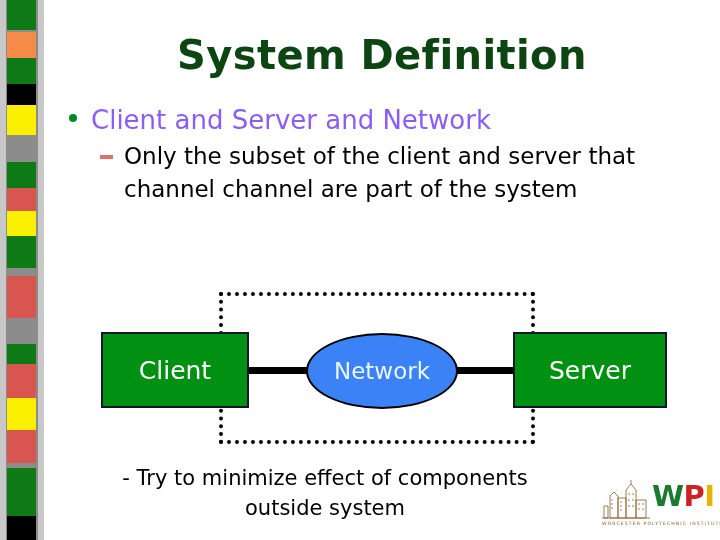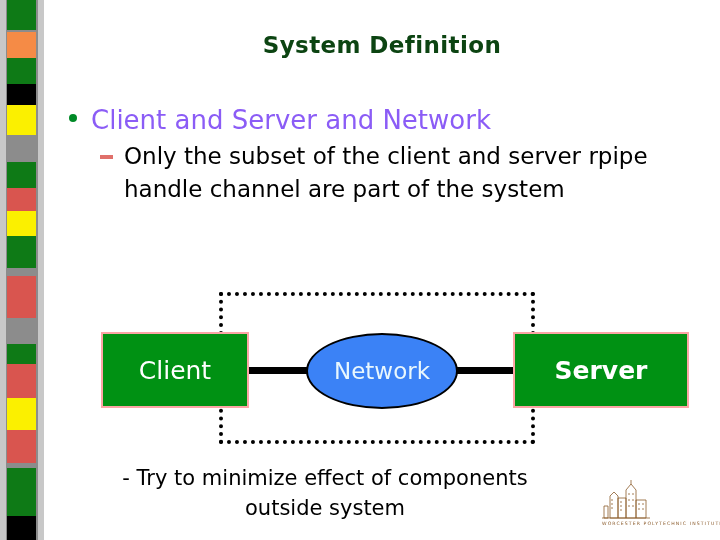--- a/index.html
+++ b/index.html
@@ -34,21 +34,21 @@
     left: 7px;
     width: 29px;
   }
 
   
   #title {
     position: absolute;
     left: 44px; top: 32px;
     width: 676px;
     text-align: center;
-    font-size: 23px;
+    font-size: 40px;
     font-weight: bold;
     color: #0c4412;
     letter-spacing: 0.4px;
     white-space: nowrap;
   }
 
   
   #body {
     position: absolute;
     left: 58px; top: 100px;
@@ -89,30 +89,30 @@
   .dotted-box {
     position: absolute;
     left: 219px; top: 292px;
     width: 316px; height: 152px;
     border: 4px dotted #000000;
     box-sizing: border-box;
   }
   .node-box {
     position: absolute;
     background: #009113;
-    border: 2px solid #fca5a5;
+    border: 2px solid #0f172a;
     box-sizing: border-box;
     color: #ffffff;
     font-size: 25px;
     display: flex;
     align-items: center;
     justify-content: center;
   }
   #client-box { left: 101px; top: 332px; width: 148px; height: 76px; }
-  #server-box { left: 513px; top: 332px; width: 176px; height: 76px; font-weight: bold; }
+  #server-box { left: 513px; top: 332px; width: 154px; height: 76px; }
 
   .connector {
     position: absolute;
     height: 7px;
     background: #000000;
     top: 367px;
   }
   #conn-left  { left: 247px;  width: 64px; }
   #conn-right { left: 453px;  width: 62px; }
 
@@ -199,21 +199,21 @@
 
   <div id="title" style="color: rgb(12, 68, 18);">System Definition</div>
 
   <div id="body">
     <div class="lvl1">
       <span class="dot" style="background: rgb(0, 138, 39);"></span>
       <span>Client and Server and Network</span>
     </div>
     <div class="lvl2">
       <span class="dash" style="background: rgb(224, 112, 107);"></span>
-      <span>Only the subset of the client and server rpipe handle channel are part of the system</span>
+      <span>Only the subset of the client and server that channel channel are part of the system</span>
     </div>
   </div>
 
   <div id="diagram">
     <div class="dotted-box"></div>
     <div class="connector" id="conn-left"></div>
     <div class="connector" id="conn-right"></div>
     <div class="node-box" id="client-box" style="background: rgb(0, 145, 19); color: rgb(255, 255, 255);">
       <span>Client</span>
     </div>
@@ -239,16 +239,19 @@
         <path d="M31 6 L31 2"></path>
         <path d="M36 40 L36 22 L46 22 L46 40 Z"></path>
         <path d="M2 40 L50 40"></path>
         <path d="M11 22 L13 22 M11 26 L13 26 M11 30 L13 30"></path>
         <path d="M20 24 L22 24 M20 28 L22 28 M20 32 L22 32"></path>
         <path d="M28 16 L30 16 M32 16 L34 16 M28 22 L30 22 M32 22 L34 22 M28 28 L30 28 M32 28 L34 28"></path>
         <path d="M38 26 L40 26 M42 26 L44 26 M38 31 L40 31 M42 31 L44 31"></path>
         <path d="M4 40 L4 28 L8 28 L8 40 Z"></path>
       </g>
     </svg>
+    <div class="letters">
+      <span class="w" style="color: rgb(26, 122, 46);">W</span><span class="p" style="color: rgb(204, 34, 34);">P</span><span class="i" style="color: rgb(232, 180, 0);">I</span>
+    </div>
     <div class="tagline">WORCESTER POLYTECHNIC INSTITUTE</div>
   </div>
 
 </div>
 
 </body></html>

